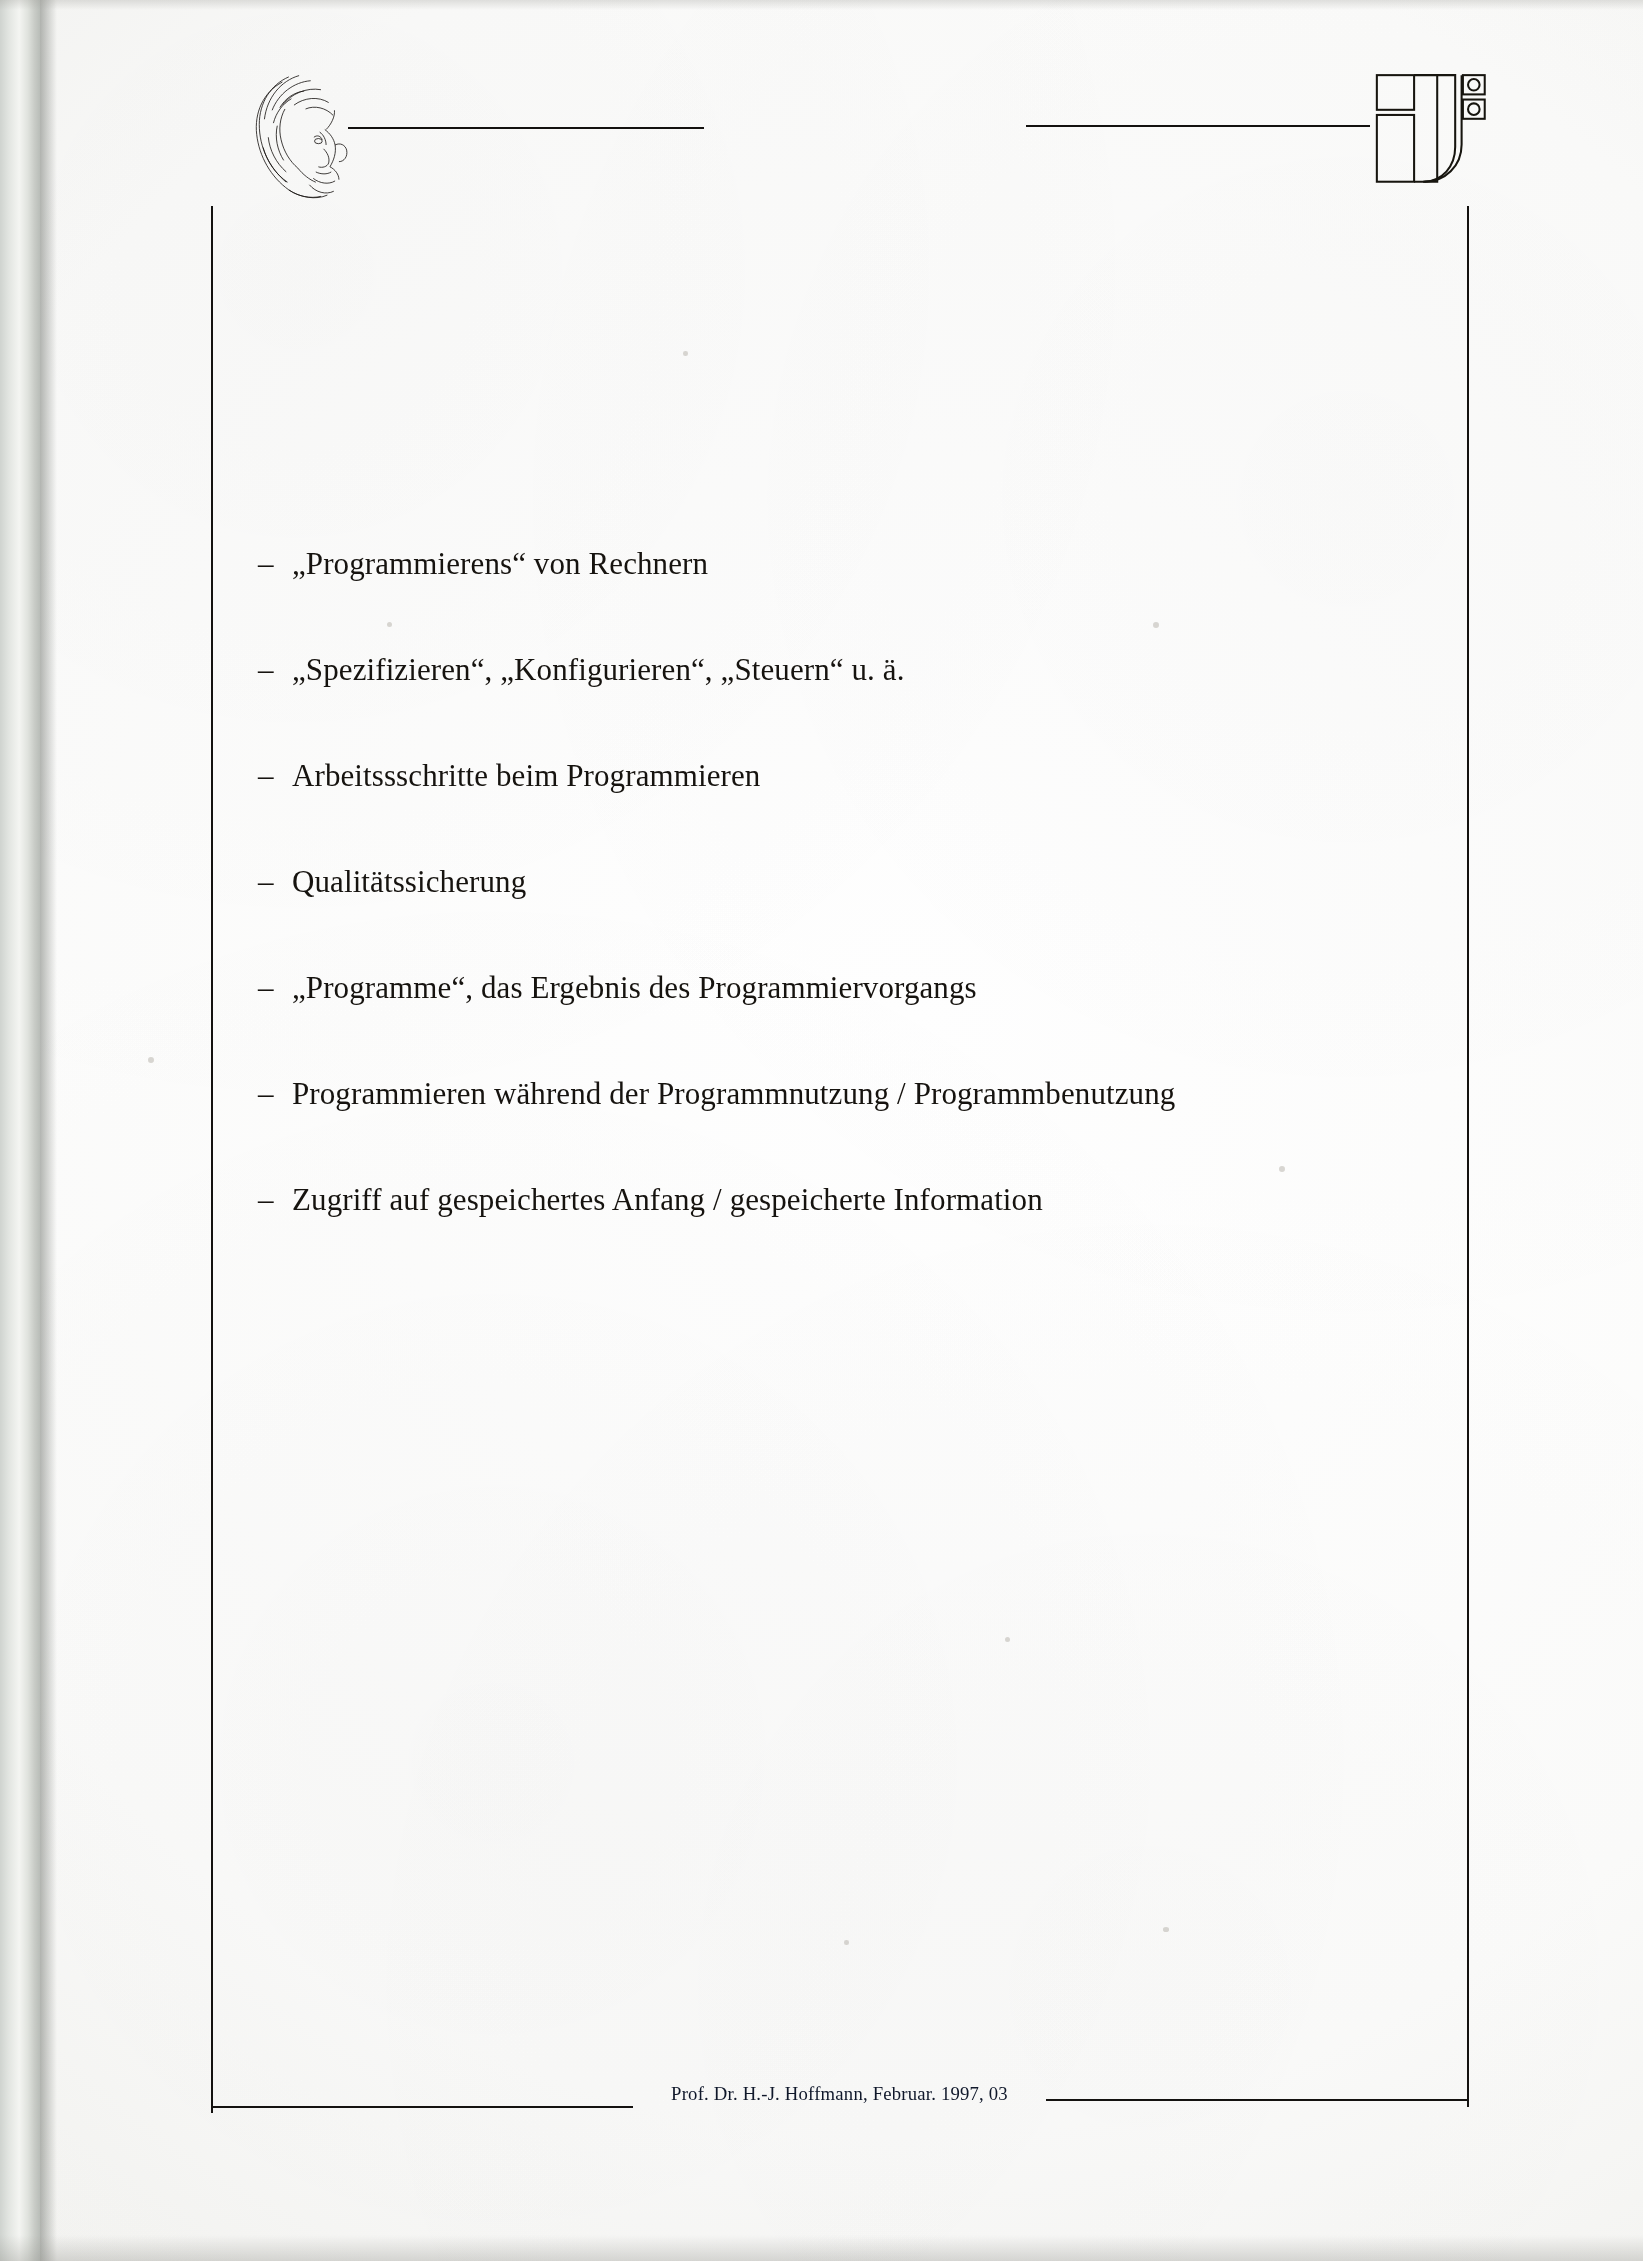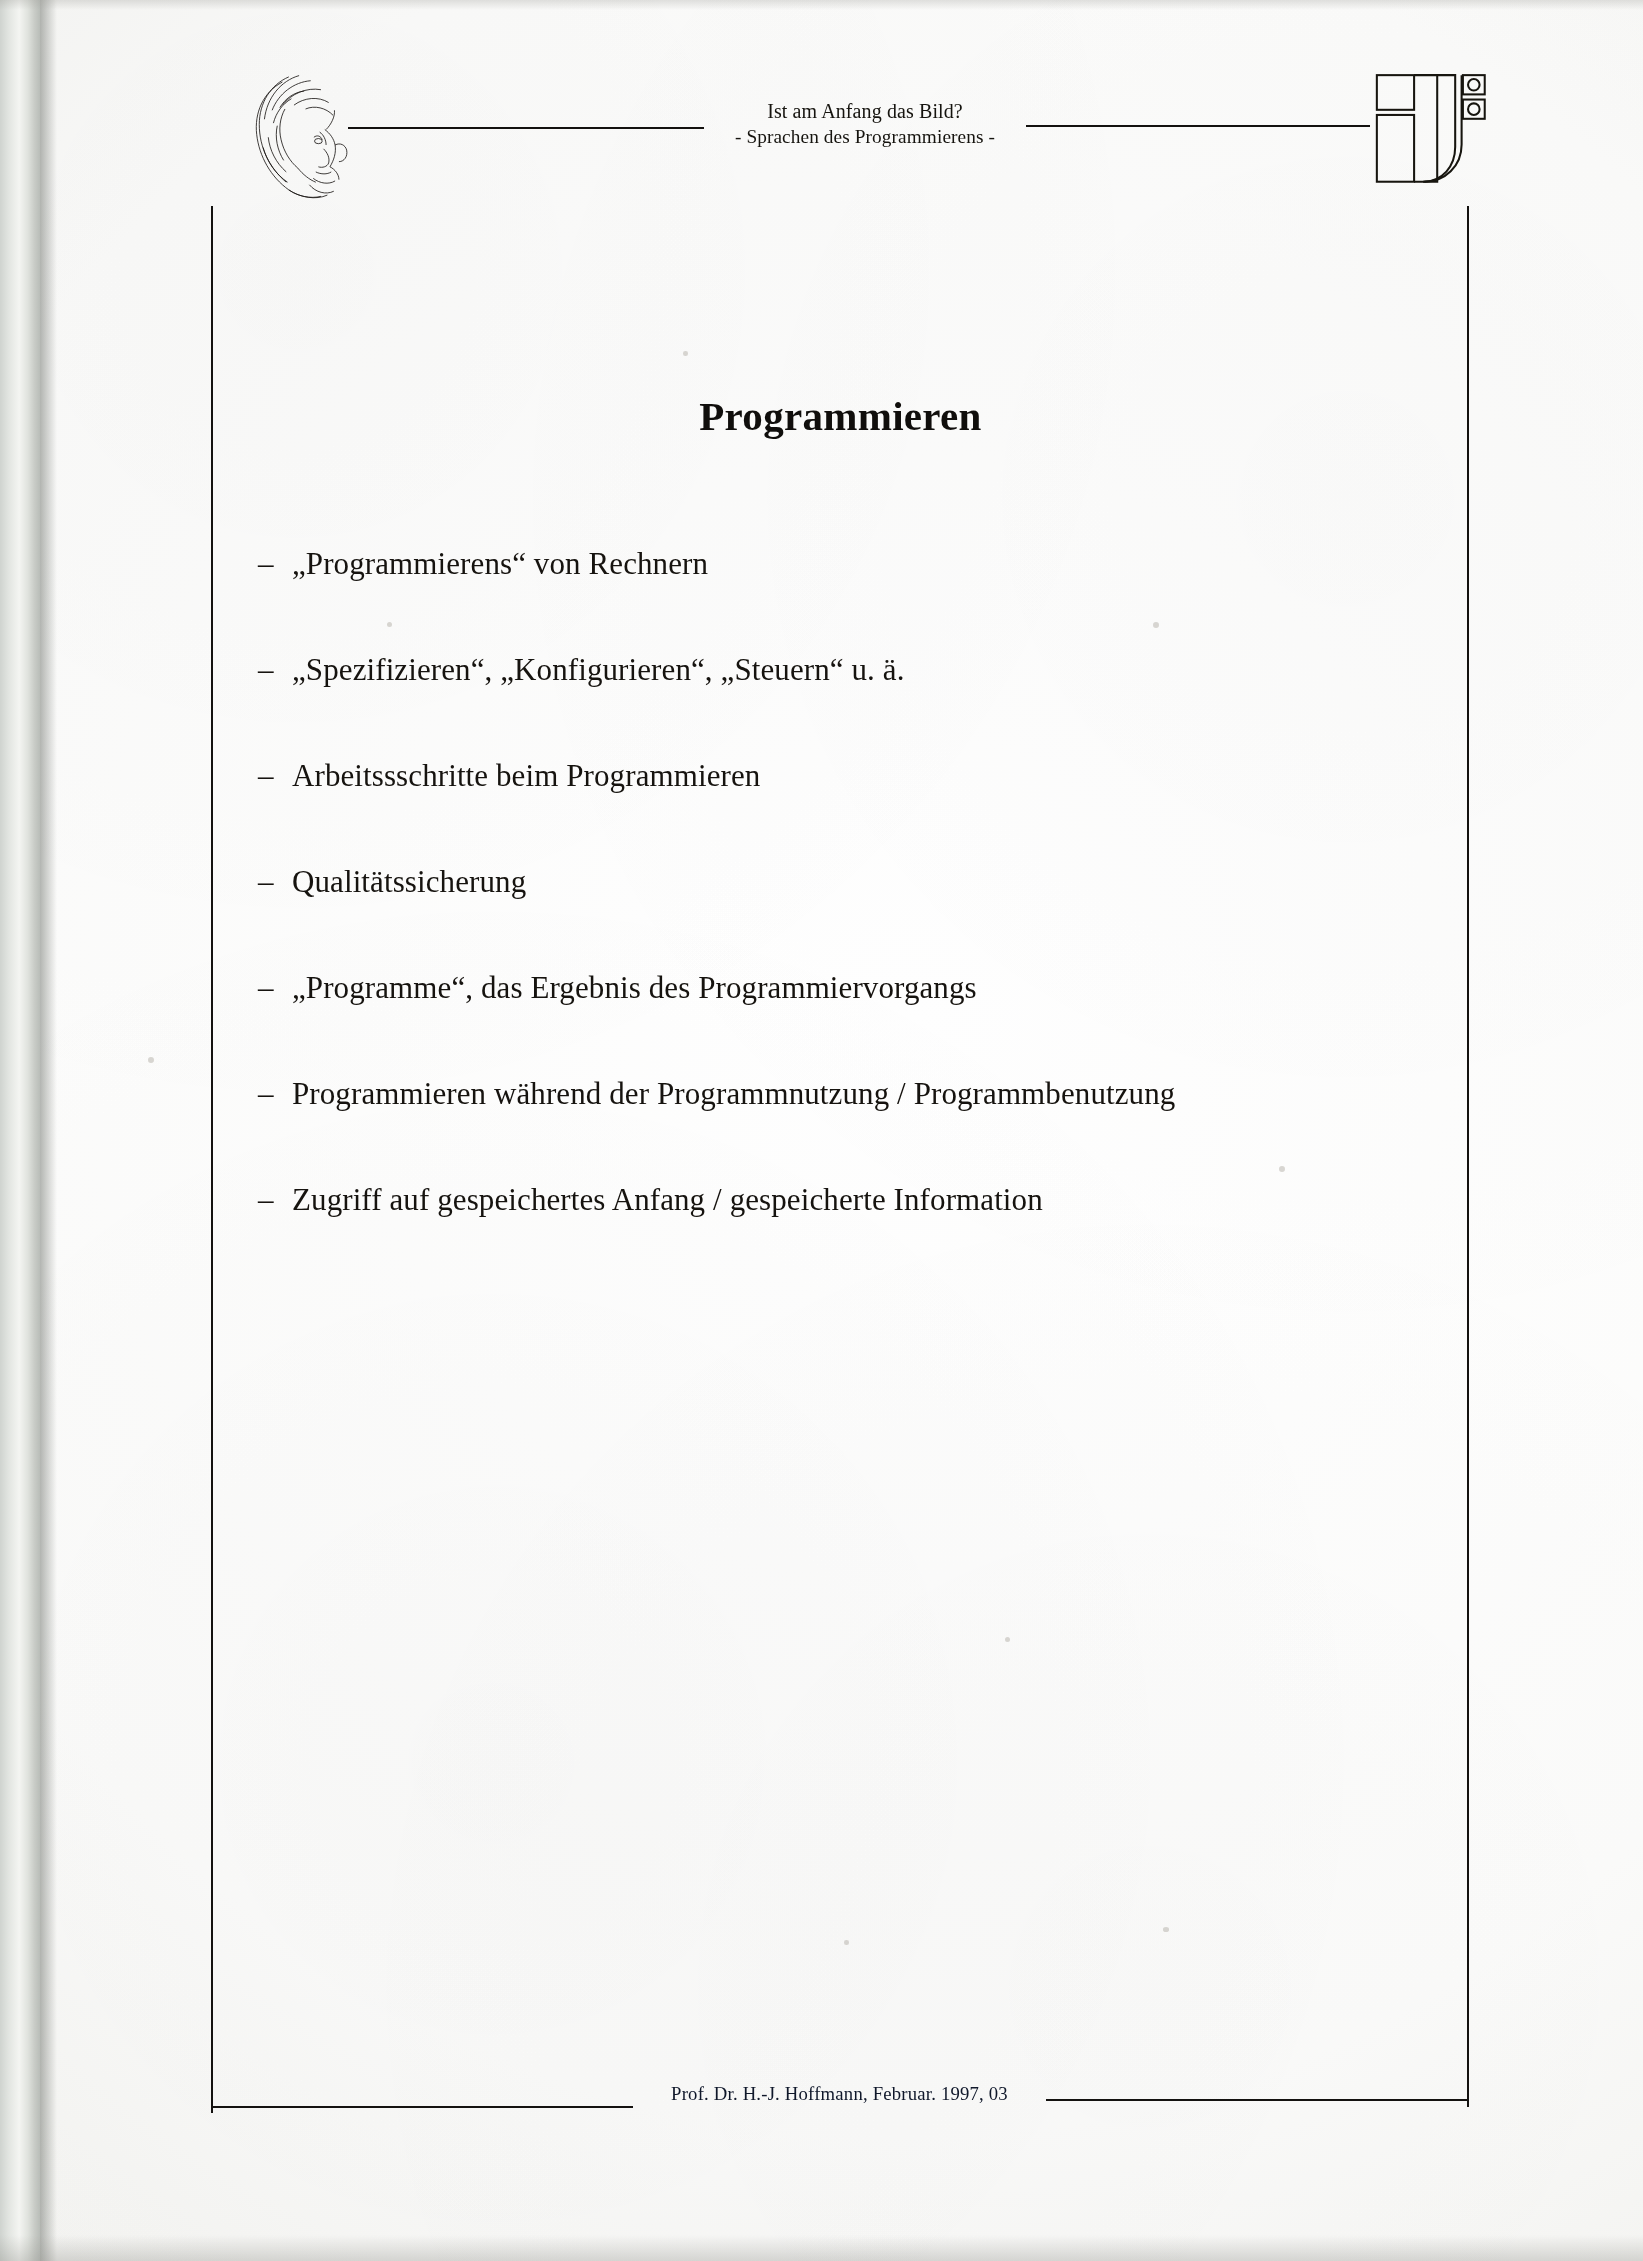--- a/index.html
+++ b/index.html
@@ -270,30 +270,25 @@
         <rect x="140" y="46" width="34" height="30"></rect>
         <circle cx="157" cy="23" r="9"></circle>
         <circle cx="157" cy="61" r="9"></circle>
       </g>
     </svg>
   </div>
 
   <div class="header">
     <div class="header-rule-left"></div>
     <div class="header-rule-right"></div>
-    <div class="header-title">
-      <div>Ist am Anfang das Bild?</div>
-      <div class="header-sub">- Sprachen des Programmierens -</div>
-    </div>
   </div>
 
   <div class="frame-left"></div>
   <div class="frame-right"></div>
 
-  <div class="slide-title">Programmieren</div>
 
   <div class="bullets">
     <div class="bullet">
       <span class="bullet-dash">–</span>
       <span class="bullet-text">„Programmierens“ von Rechnern</span>
     </div>
     <div class="bullet">
       <span class="bullet-dash">–</span>
       <span class="bullet-text">„Spezifizieren“, „Konfigurieren“, „Steuern“ u. ä.</span>
     </div>

